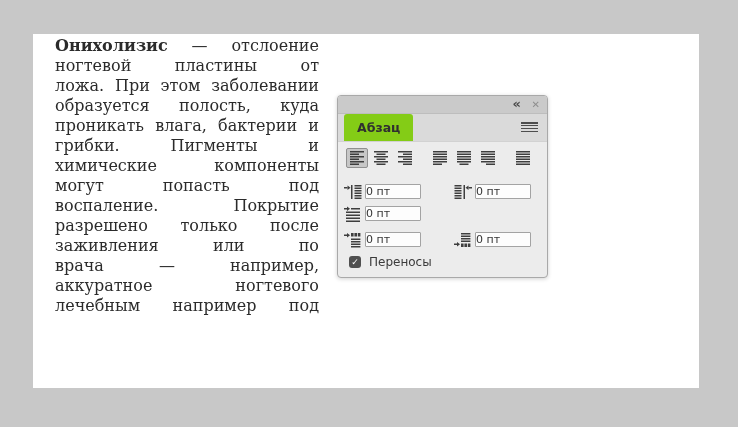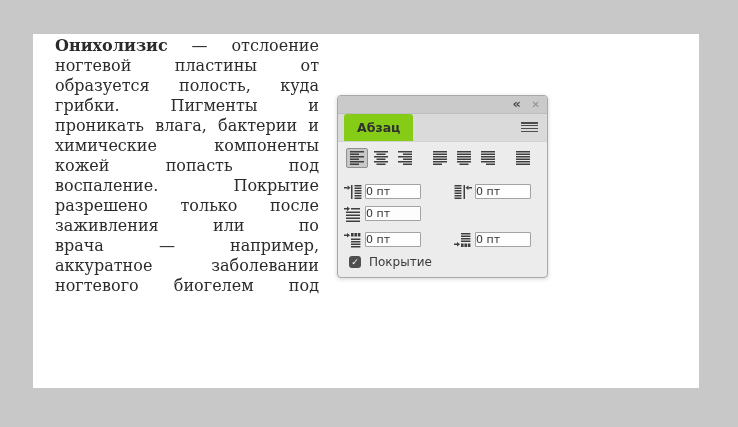--- a/index.html
+++ b/index.html
@@ -98,31 +98,32 @@
 </style>
 </head>
 <body>
 
 <div class="stage">
 
   <div class="page">
     <div class="textblock">
       <div class="tline"><b>Онихолизис</b> <span>— отслоение</span></div>
       <div class="tline">ногтевой пластины от ногтевого</div>
+      <div class="tline">ложа. При этом заболевании</div>
       <div class="tline">образуется полость, куда могут</div>
+      <div class="tline">проникать влага, бактерии и</div>
       <div class="tline">грибки. Пигменты и</div>
-      <div class="tline">проникать влага, бактерии и</div>
       <div class="tline">химические компоненты могут</div>
-      <div class="tline">кожей попасть под</div>
+      <div class="tline">могут попасть под</div>
       <div class="tline">воспаление. Покрытие</div>
       <div class="tline">разрешено только после полного</div>
       <div class="tline">заживления или по назначению</div>
       <div class="tline">врача — например, допускается</div>
-      <div class="tline">аккуратное заболевании</div>
-      <div class="tline">ногтевого биогелем под</div>
+      <div class="tline">аккуратное ногтевого</div>
+      <div class="tline">лечебным например под</div>
     </div>
   </div>
 
   <div class="panel">
 
     <div class="titlebar">
       <span class="collapse-btn">«</span>
       <span class="close-btn">✕</span>
     </div>
 
@@ -300,18 +301,18 @@
               <rect x="13.8" y="11.5" width="2.6" height="3.5"></rect>
             </g>
           </svg>
       </div>
       <input class="fld-input r3 c2f" type="text" value="0 пт" style="">
 
       <div class="hyph-row">
         <span class="checkbox">
             <span>✓</span>
           </span>
-        <span class="hyph-label">Покрытие</span>
+        <span class="hyph-label">Переносы</span>
       </div>
 
     </div>
   </div>
 </div>
 
 </body></html>

